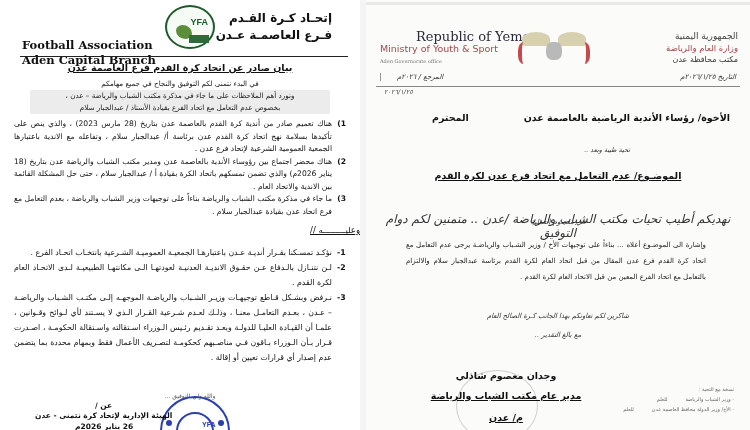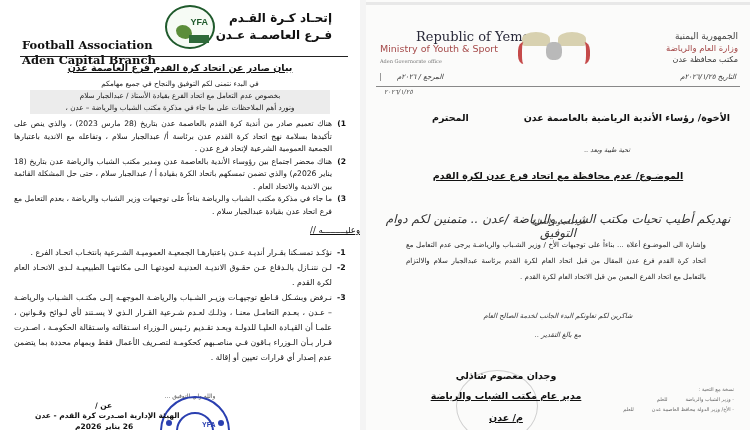--- a/index.html
+++ b/index.html
@@ -103,22 +103,22 @@
       <div>إتحـاد كـرة القـدم</div>
       <div>فـرع العاصمـة عـدن</div>
     </div>
   </div>
   <div class="l-rule"></div>
 
   <div class="l-title">بيان صادر عن اتحاد كرة القدم فرع العاصمة عدن</div>
 
   <div class="l-intro">
     <div>في البدء نتمنى لكم التوفيق والنجاح في جميع مهامكم</div>
+    <div class="hl">ونورد أهم الملاحظات على ما جاء في مذكرة مكتب الشباب والرياضة – عدن ،</div>
     <div class="hl">بخصوص عدم التعامل مع اتحاد الفرع بقيادة الأستاذ / عبدالجبار سلام</div>
-    <div class="hl">ونورد أهم الملاحظات على ما جاء في مذكرة مكتب الشباب والرياضة – عدن ،</div>
   </div>
 
   <div class="l-points">
     <p class="pt"><span class="num">1)</span><span>هناك تعميم صادر من أندية كرة القدم بالعاصمة عدن بتاريخ (28 مارس 2023) ، والذي ينص على تأكيدها بسلامة نهج اتحاد كرة القدم عدن برئاسة أ/ عبدالجبار سلام ، وتفاعله مع الاندية باعتبارها الجمعية العمومية الشرعية لإتحاد فرع عدن .</span></p>
     <p class="pt"><span class="num">2)</span><span>هناك محضر اجتماع بين رؤوساء الأندية بالعاصمة عدن ومدير مكتب الشباب والرياضة عدن بتاريخ (18 يناير 2026م) والذي تضمن تمسكهم باتحاد الكرة بقيادة أ / عبدالجبار سلام ، حتى حل المشكلة القائمة بين الاندية والاتحاد العام .</span></p>
     <p class="pt"><span class="num">3)</span><span>ما جاء في مذكرة مكتب الشباب والرياضة بناءاً على توجيهات وزير الشباب والرياضة ، بعدم التعامل مع فرع اتحاد عدن بقيادة عبدالجبار سلام .</span></p>
   </div>
 
   <div class="l-therefore"><span>وعليـــــــــه //</span></div>
 
@@ -129,21 +129,21 @@
   </div>
 
   <div class="l-closing">والله ولي التوفيق ...</div>
   <div class="l-stamp">
     <div class="inner"></div>
     <span class="yfa">YFA</span>
     <div class="dot" style="left:4px; top:22px;"></div>
     <div class="dot" style="right:4px; top:22px;"></div>
   </div>
   <div class="l-sign1">عن /</div>
-  <div class="l-sign2">الهيئة الإدارية اصـدرت كرة القدم - عدن</div>
+  <div class="l-sign2">الهيئة الإدارية لإتحاد كرة نتمنى - عدن</div>
   <div class="l-sign3">26 يناير 2026م</div>
 </div>
 
 <div class="divider"></div>
 
 <div class="page right">
   <div class="r-topline"></div>
   <div class="r-en">
     <div class="l1">Republic of Yemen</div>
     <div class="l2">Ministry of Youth &amp; Sport</div>
@@ -162,25 +162,25 @@
     <div>مكتب محافظة عدن</div>
   </div>
   <div class="r-ref">المرجع / ٢٠٢٦م</div>
   <div class="r-ref2">٢٠٢٦/١/٢٥</div>
   <div class="r-date">التاريخ ٢٠٢٦/١/٢٥م</div>
   <div class="r-rule"></div>
 
   <div class="r-to">الأخوة/ رؤساء الأندية الرياضية بالعاصمة عدن</div>
   <div class="r-respect">المحترم</div>
   <div class="r-greet">تحية طيبة وبعد ..</div>
-  <div class="r-subject">الموضـوع/ عدم محافظة مع اتحاد فرع عدن لكرة القدم</div>
+  <div class="r-subject">الموضـوع/ عدم التعامل مع اتحاد فرع عدن لكرة القدم</div>
   <div class="r-hand1">نهديكم أطيب تحيات مكتب الشباب والرياضة /عدن .. متمنين لكم دوام التوفيق</div>
   <div class="r-hand2">في معصوم العملية</div>
   <div class="r-body">وإشارة الى الموضـوع أعلاه ... بناءاً على توجيهات الأخ / وزير الشـباب والرياضـة يرجى عدم التعامل مع اتحاد كرة القدم فرع عدن المقال من قبل اتحاد العام لكرة القدم برئاسة عبدالجبار سلام والالتزام بالتعامل مع اتحاد الفرع المعين من قبل الاتحاد العام لكرة القدم .</div>
-  <div class="r-thanks">شاكرين لكم تعاونكم البدء الجانب لخدمة الصالح العام</div>
+  <div class="r-thanks">شاكرين لكم تعاونكم بهذا الجانب كـرة الصالح العام</div>
   <div class="r-regards">مع بالغ التقدير ..</div>
 
   <div class="r-stamp"></div>
   <div class="r-sig-name">وجدان معصوم شاذلي</div>
   <div class="r-sig-title">مدير عام مكتب الشباب والرياضة</div>
   <div class="r-sig-place">م/ عدن</div>
 
   <div class="r-cc">
     <div>نسخة مع التحية :</div>
     <div class="row">

